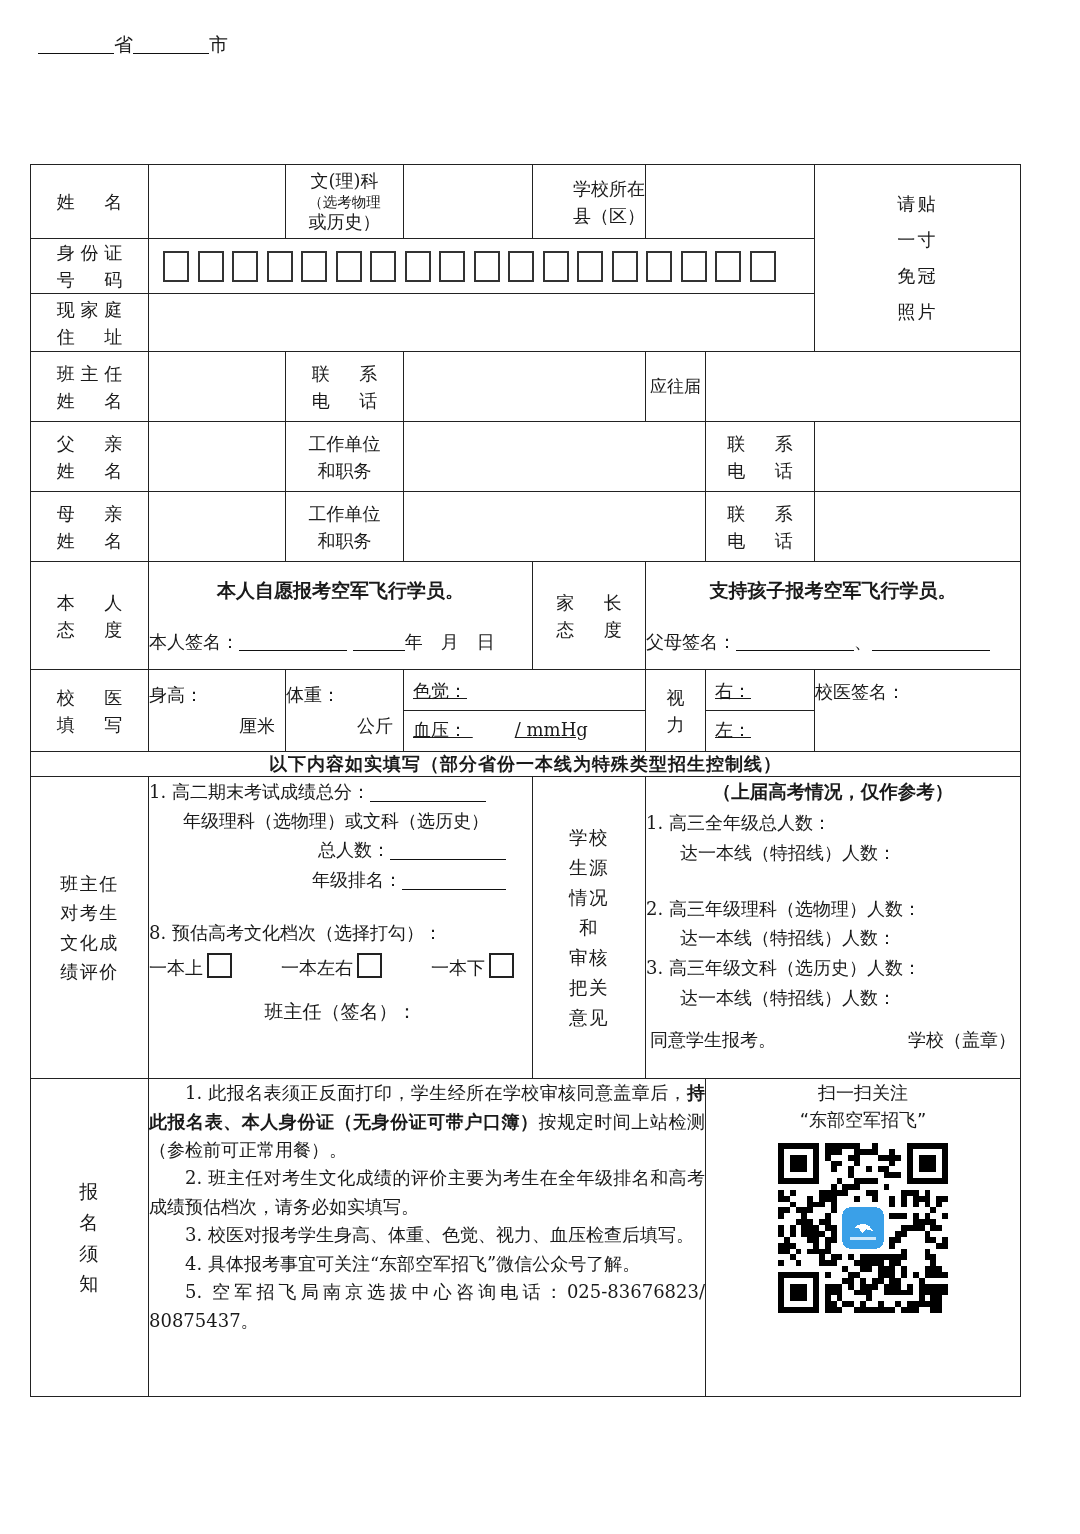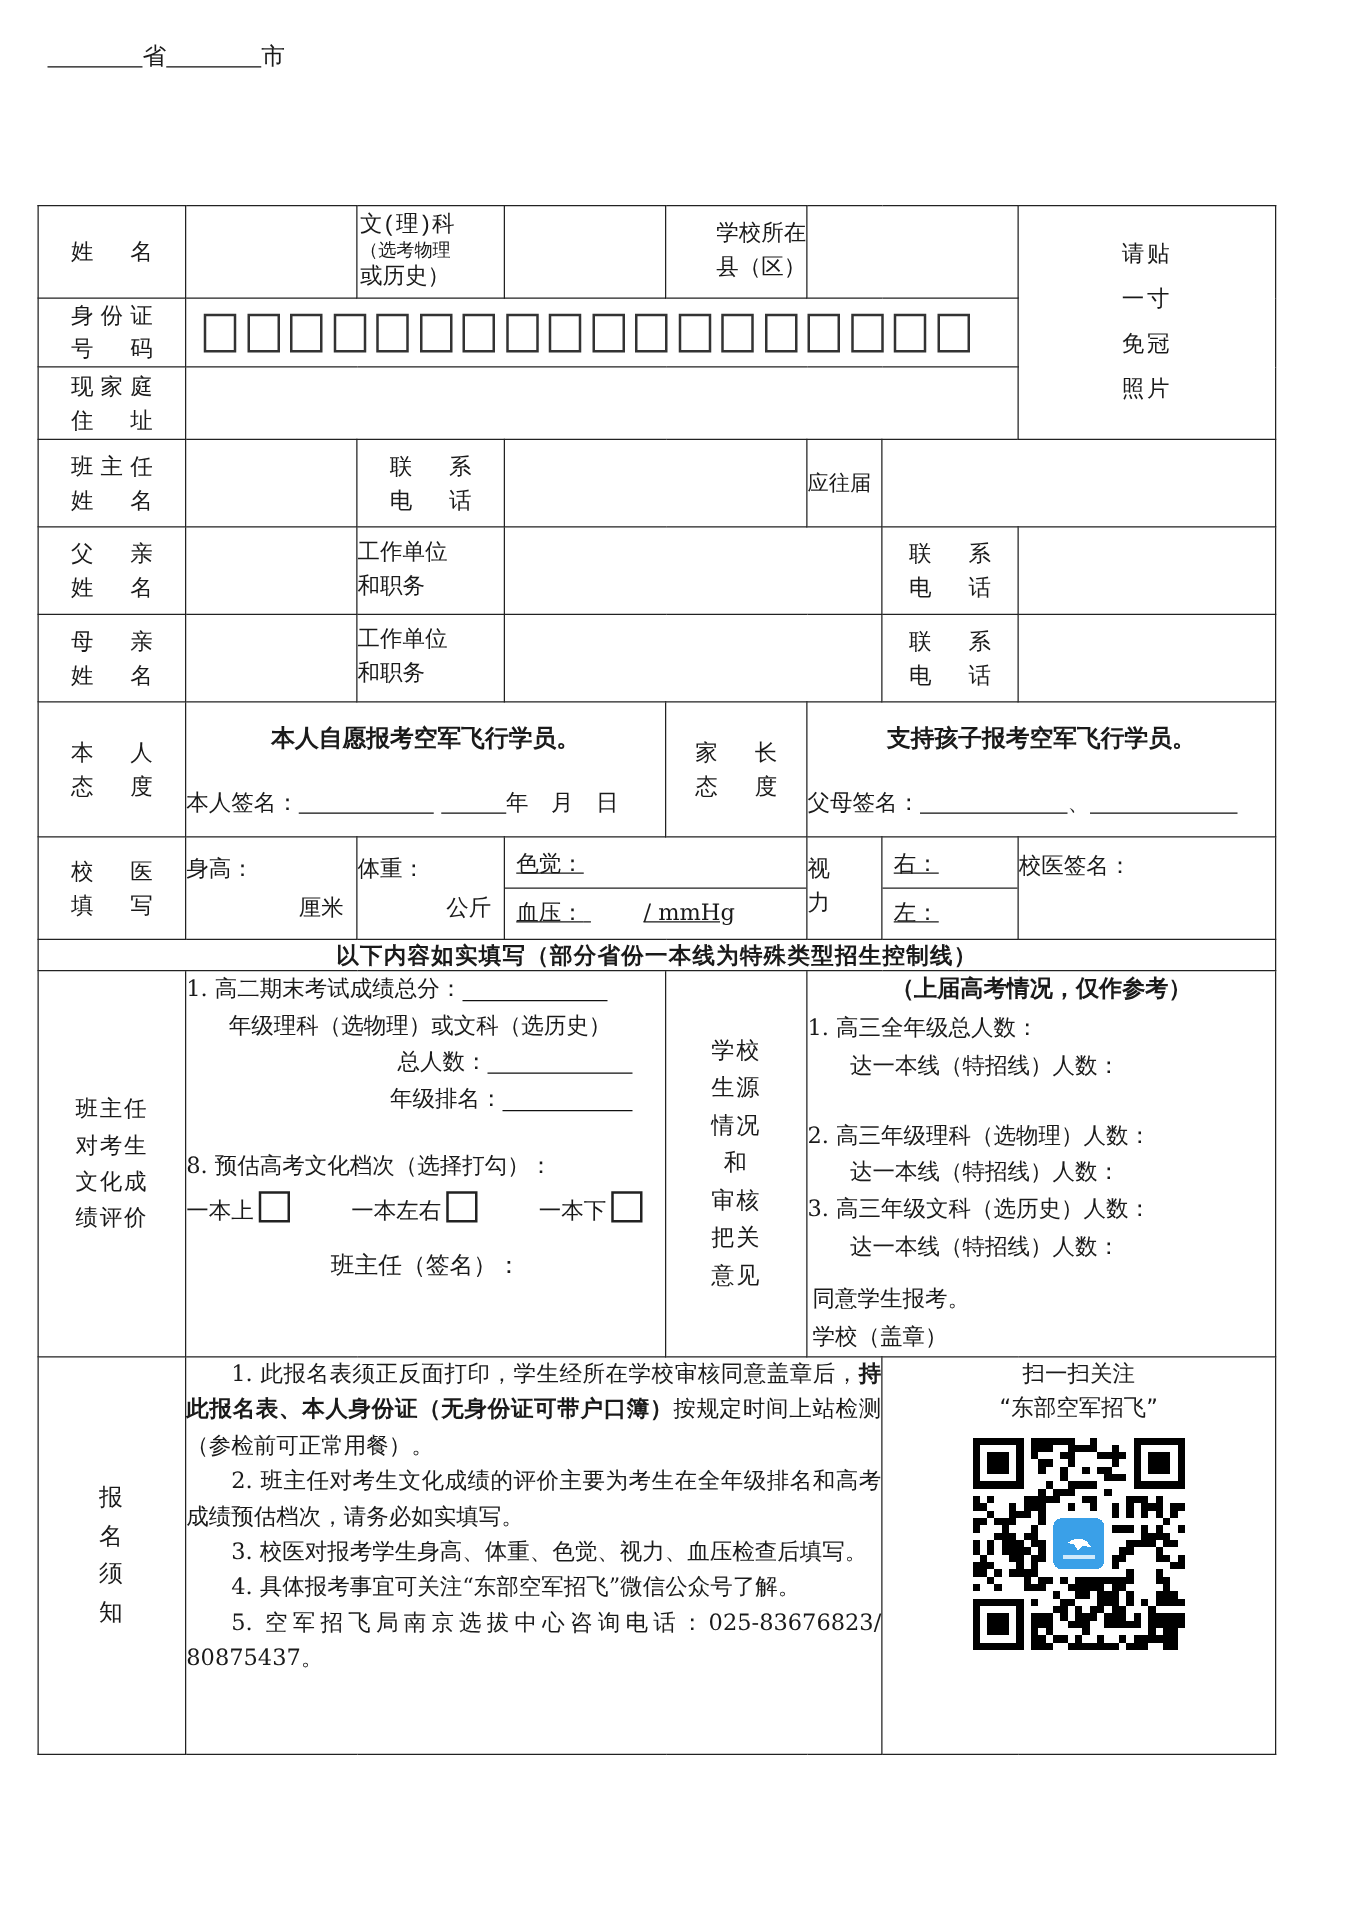--- a/index.html
+++ b/index.html
@@ -40,21 +40,21 @@
     font-size:18px;
   }
   .lbl{
     text-align:center;
     letter-spacing:0.32em;
     text-indent:0.32em;
     line-height:1.45;
     font-size:18.5px;
   }
   .lbl2{line-height:1.5;}
-  .ctr{font-family:Liberation Mono, monospace;}
+  .ctr{text-align:center;}
 
   
   .photo{
     text-align:center;line-height:2.0;font-size:18.5px;
     letter-spacing:0.12em;
   }
 
   
   .idwrap{display:flex;gap:8.5px;padding:10px 0 10px 14px;}
   .idbox{width:26px;height:31px;border:2px solid #333;box-sizing:border-box;background:#fff;}
@@ -83,21 +83,21 @@
   .w70{width:74px;}
   .ind{padding-left:34px;}
   .rt{text-align:right;padding-right:26px;}
   .chk{display:inline-block;width:21px;height:21px;border:2.2px solid #222;vertical-align:-4px;margin-left:4px;}
   .sigline{text-align:center;margin-top:14px;font-size:19px;}
   .vlbl{text-align:center;line-height:1.62;font-size:19px;letter-spacing:0.08em;}
 
   .eval2{padding:8px 8px 8px 10px;font-size:18.5px;line-height:1.66;}
   .eval2 .hd{text-align:center;font-weight:bold;font-size:18.5px;
      font-family:"DejaVu Sans","Liberation Sans",sans-serif;}
-  .eval2 .foot{margin-top:12px;display:flex;justify-content:space-between;padding:0 4px;flex-direction:column;}
+  .eval2 .foot{margin-top:12px;display:flex;justify-content:space-between;padding:0 4px;}
 
   
   .notice{padding:14px 16px 10px 14px;font-size:19.5px;line-height:1.58;text-align:justify;}
   .notice p{margin:0;text-indent:2em;}
   .notice b{font-weight:bold;}
   .qr-cell{text-align:center;padding:12px 6px;}
   .qr-head{font-size:18px;line-height:1.5;margin-bottom:10px;
      font-family:"DejaVu Sans","Liberation Sans",sans-serif;}
   .qr-img{width:170px;height:170px;display:block;margin:0 auto;}
 </style>

